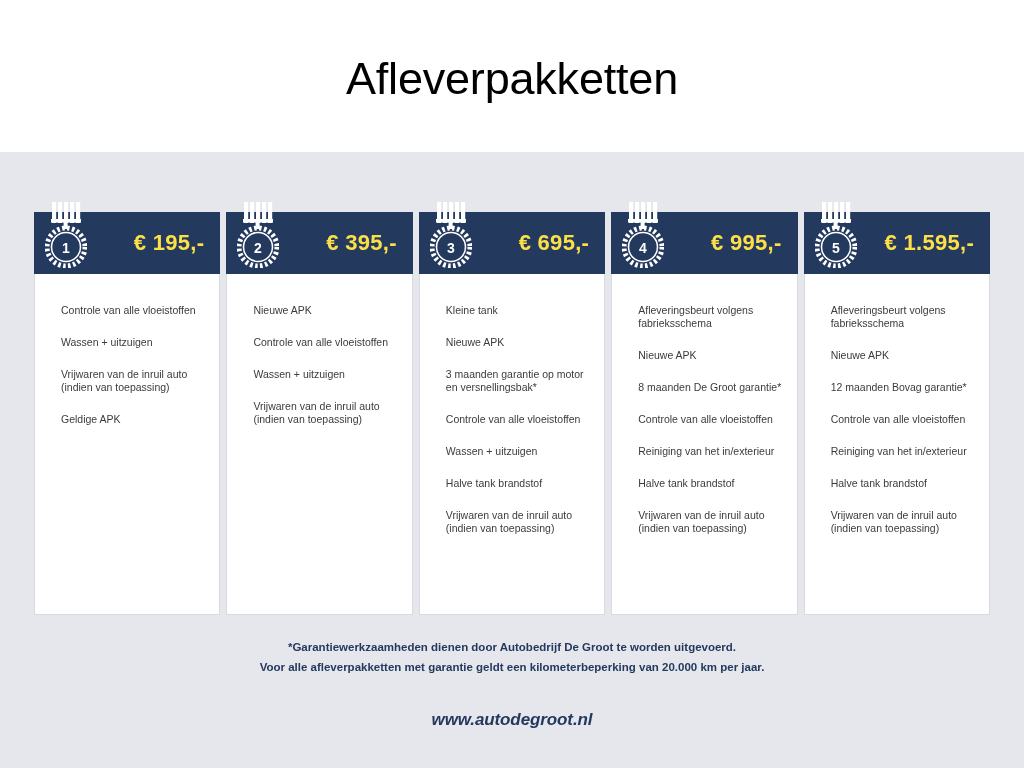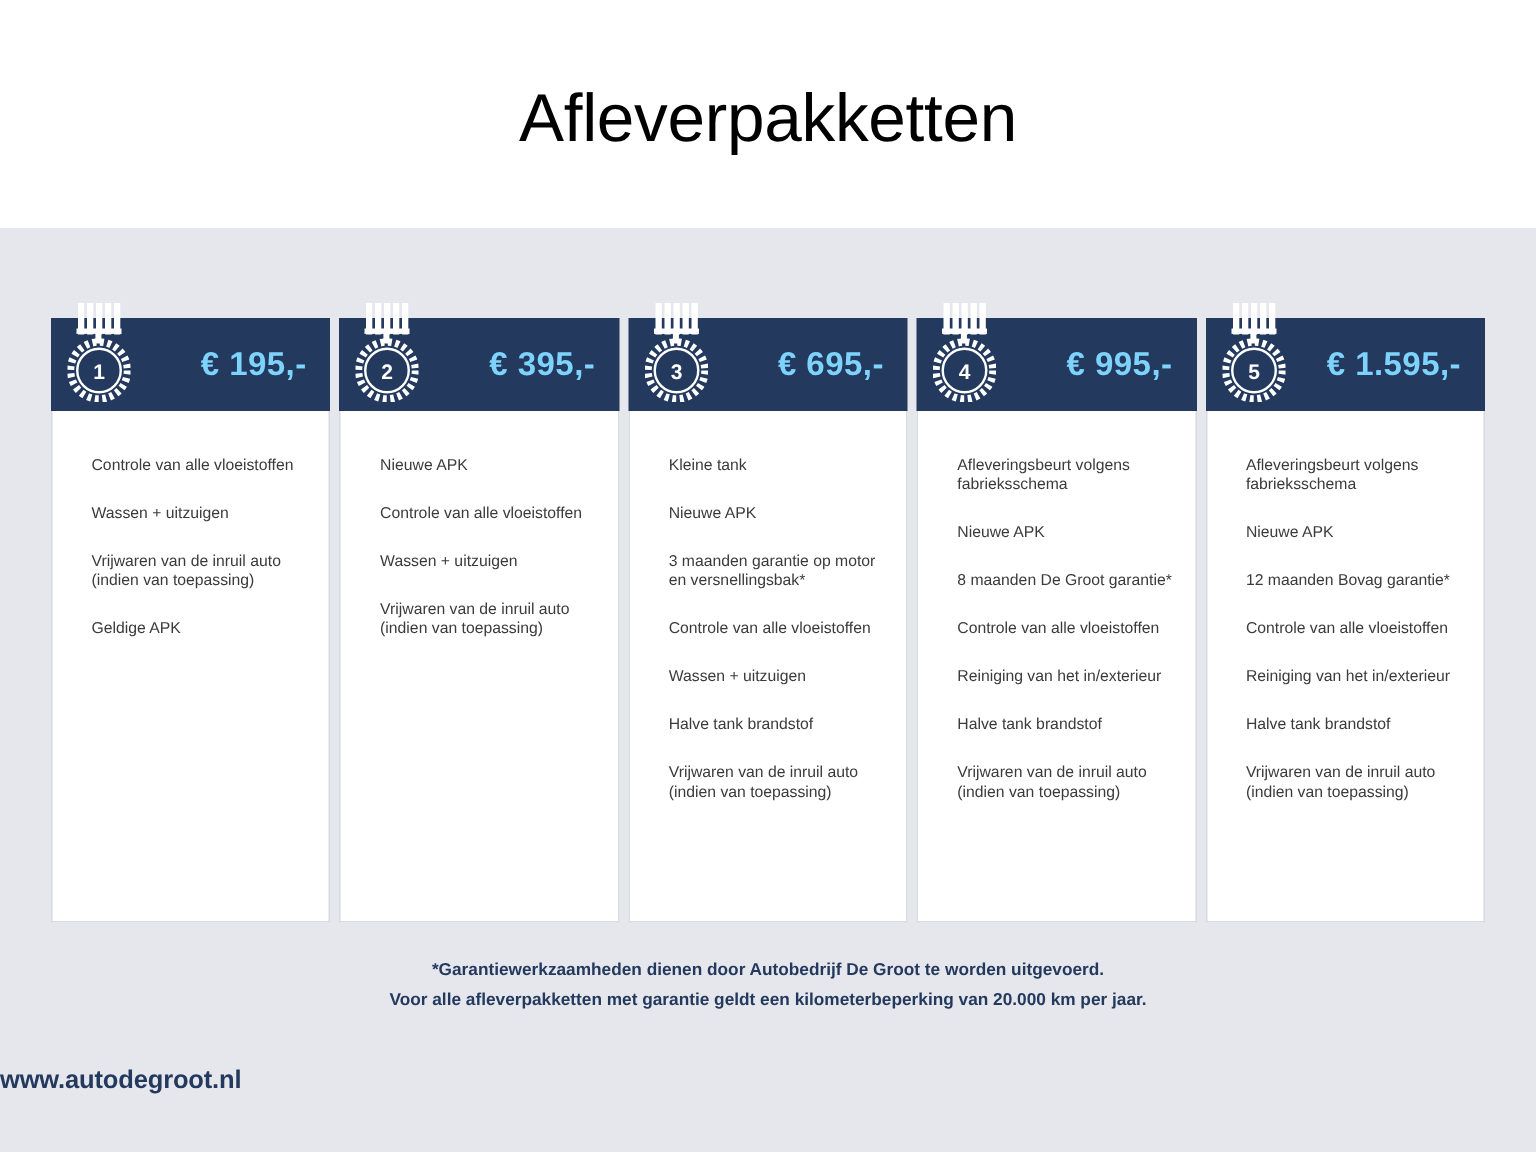--- a/index.html
+++ b/index.html
@@ -79,21 +79,21 @@
   }
   .medal {
     position: absolute;
     left: 11px;
     top: -10px;
     width: 42px;
     height: 66px;
   }
   .medal svg { display: block; }
   .price {
-    color: #7dd3fc;
+    color: #fde047;
     font-size: 22px;
     font-weight: bold;
     letter-spacing: 0.3px;
     white-space: nowrap;
     margin-left: 19px;
   }
   .card-body {
     flex: 1;
     padding: 30px 14px 10px 26px;
   }
@@ -116,25 +116,26 @@
   .footnote-line {
     font-size: 11.5px;
     line-height: 19.5px;
     color: #23395e;
     font-weight: 600;
   }
   .site-url {
     position: absolute;
     left: 0; top: 710px;
     width: 1024px;
-    text-align: left;
+    text-align: center;
     font-size: 17px;
     font-weight: bold;
     color: #23395e;
     letter-spacing: -0.1px;
+    font-style: italic;
   }
 </style>
 </head>
 <body>
 
 <div class="top-band">
 
 
   <div class="page-title">Afleverpakketten</div>
 </div>

